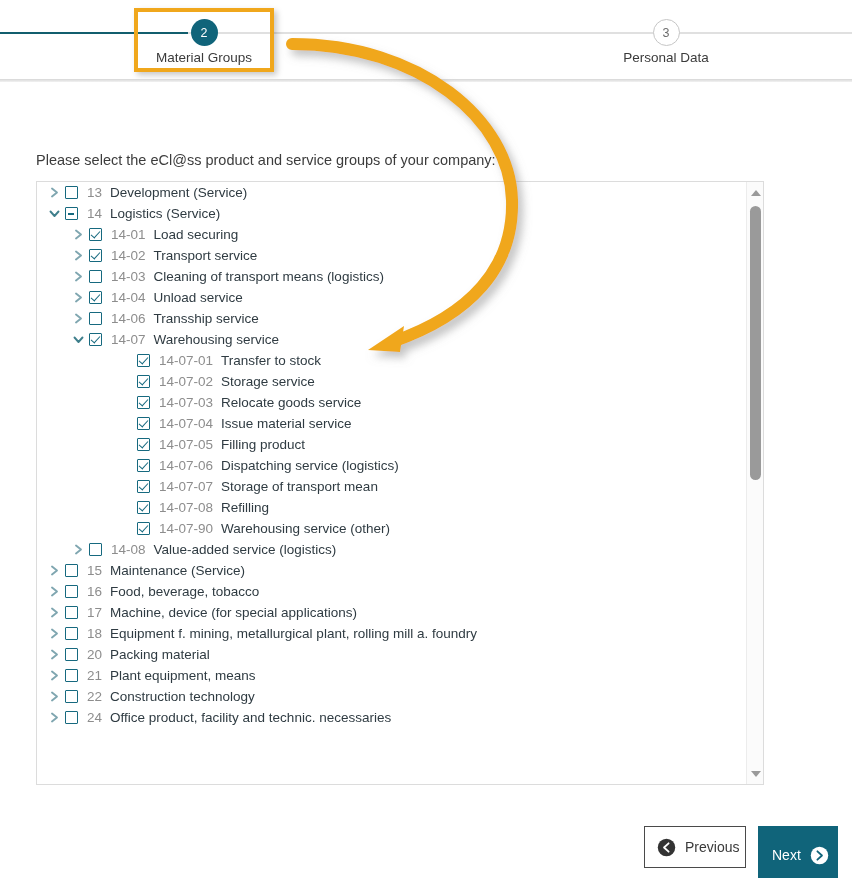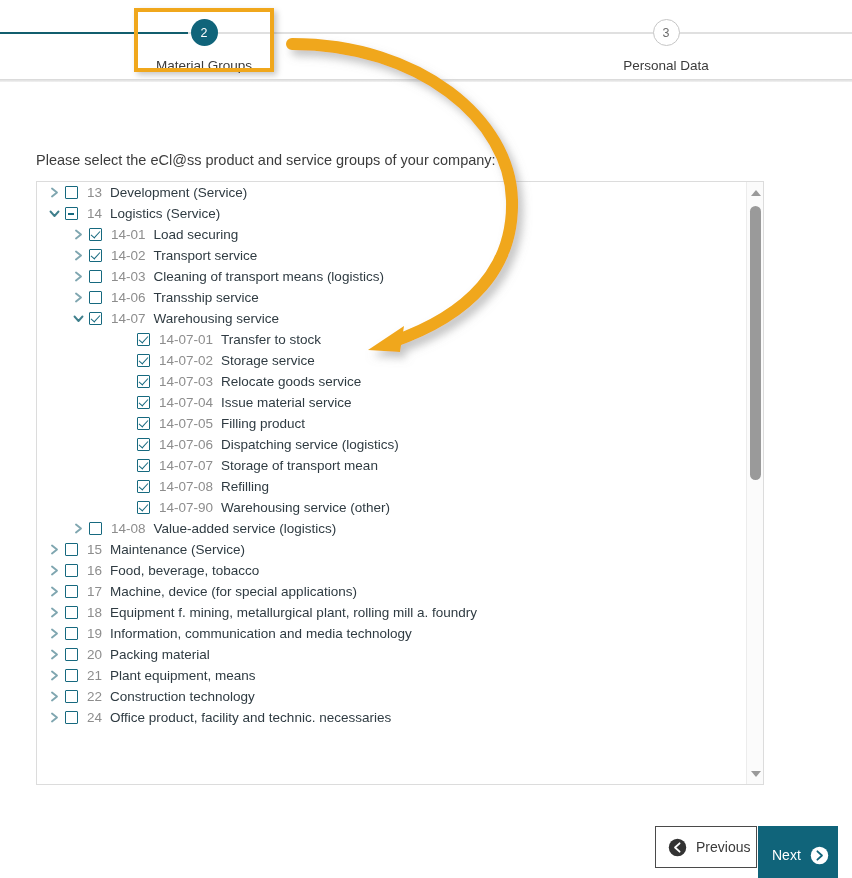--- a/index.html
+++ b/index.html
@@ -26,21 +26,21 @@
     background: #115e6d;
   }
   .step { position: absolute; text-align: center; }
   .step-badge {
     width: 27px; height: 27px; border-radius: 50%;
     display: flex; align-items: center; justify-content: center;
     font-size: 12.5px; margin: 0 auto;
   }
   .step-badge.active { background: #10647a; color: #fff; }
   .step-badge.idle { background: #ffffff; color: #6d6d6d; border: 1px solid #c6c6c6; }
-  .step-label { font-size: 13.5px; color: #3b3b3b; margin-top: 12px; white-space: nowrap; }
+  .step-label { font-size: 13.5px; color: #3b3b3b; margin-top: 4px; white-space: nowrap; }
   #step2 { left: 134px; top: 19px; width: 140px; }
   #step3 { left: 596px; top: 19px; width: 140px; }
 
   
   .step-highlight {
     position: absolute; left: 134px; top: 8px; width: 140px; height: 64px;
     border: 4px solid #f0a71c; background: transparent;
     box-shadow: 3px 3px 6px rgba(0,0,0,0.22);
     pointer-events: none;
   }
@@ -118,21 +118,21 @@
   }
 
   
   .annot { position: absolute; left: 0; top: 0; width: 852px; height: 878px; pointer-events:none; }
 
   
   .btn-prev {
     position: absolute; left: 644px; top: 826px; width: 102px; height: 42px;
     background: #ffffff; border: 1px solid #4a4a4a;
     display: flex; align-items: center; gap: 9px; padding-left: 12px;
-    font-size: 14px; color: #3a3a3a; cursor: pointer; margin-left: 11px;
+    font-size: 14px; color: #3a3a3a; cursor: pointer;
   }
   .btn-next {
     position: absolute; left: 758px; top: 826px; width: 80px; height: 58px;
     background: #10647a; border: 1px solid #10647a;
     display: flex; align-items: center; gap: 9px; padding-left: 13px;
     font-size: 14px; color: #ffffff; cursor: pointer;
   }
   .circ-icon { width: 19px; height: 19px; flex: 0 0 19px; }
 </style>
 </head>
@@ -211,20 +211,30 @@
           <span class="cb"></span>
           <span class="code">14-03</span>
           <span class="label">Cleaning of transport means (logistics)</span>
         </div>
         <div class="row lvl1">
           <span class="twisty">
             <svg width="11" height="13" viewBox="0 0 11 13">
               <path d="M3 2.5 L8 6.5 L3 10.5" stroke="#7fa6b0" stroke-width="1.9" fill="none" stroke-linecap="round" stroke-linejoin="round"></path>
             </svg>
           </span>
+          <span class="cb checked"></span>
+          <span class="code">14-04</span>
+          <span class="label">Unload service</span>
+        </div>
+        <div class="row lvl1">
+          <span class="twisty">
+            <svg width="11" height="13" viewBox="0 0 11 13">
+              <path d="M3 2.5 L8 6.5 L3 10.5" stroke="#7fa6b0" stroke-width="1.9" fill="none" stroke-linecap="round" stroke-linejoin="round"></path>
+            </svg>
+          </span>
           <span class="cb"></span>
           <span class="code">14-06</span>
           <span class="label">Transship service</span>
         </div>
         <div class="row lvl1">
           <span class="twisty">
             <svg width="13" height="11" viewBox="0 0 13 11">
               <path d="M2.5 3.5 L6.5 8 L10.5 3.5" stroke="#3f7f8c" stroke-width="1.9" fill="none" stroke-linecap="round" stroke-linejoin="round"></path>
             </svg>
           </span>
@@ -328,30 +338,20 @@
         </div>
         <div class="row lvl0">
           <span class="twisty">
             <svg width="11" height="13" viewBox="0 0 11 13">
               <path d="M3 2.5 L8 6.5 L3 10.5" stroke="#7fa6b0" stroke-width="1.9" fill="none" stroke-linecap="round" stroke-linejoin="round"></path>
             </svg>
           </span>
           <span class="cb"></span>
           <span class="code">18</span>
           <span class="label">Equipment f. mining, metallurgical plant, rolling mill a. foundry</span>
-        </div>
-        <div class="row lvl0">
-          <span class="twisty">
-            <svg width="11" height="13" viewBox="0 0 11 13">
-              <path d="M3 2.5 L8 6.5 L3 10.5" stroke="#7fa6b0" stroke-width="1.9" fill="none" stroke-linecap="round" stroke-linejoin="round"></path>
-            </svg>
-          </span>
-          <span class="cb"></span>
-          <span class="code">19</span>
-          <span class="label">Information, communication and media technology</span>
         </div>
         <div class="row lvl0">
           <span class="twisty">
             <svg width="11" height="13" viewBox="0 0 11 13">
               <path d="M3 2.5 L8 6.5 L3 10.5" stroke="#7fa6b0" stroke-width="1.9" fill="none" stroke-linecap="round" stroke-linejoin="round"></path>
             </svg>
           </span>
           <span class="cb"></span>
           <span class="code">20</span>
           <span class="label">Packing material</span>

